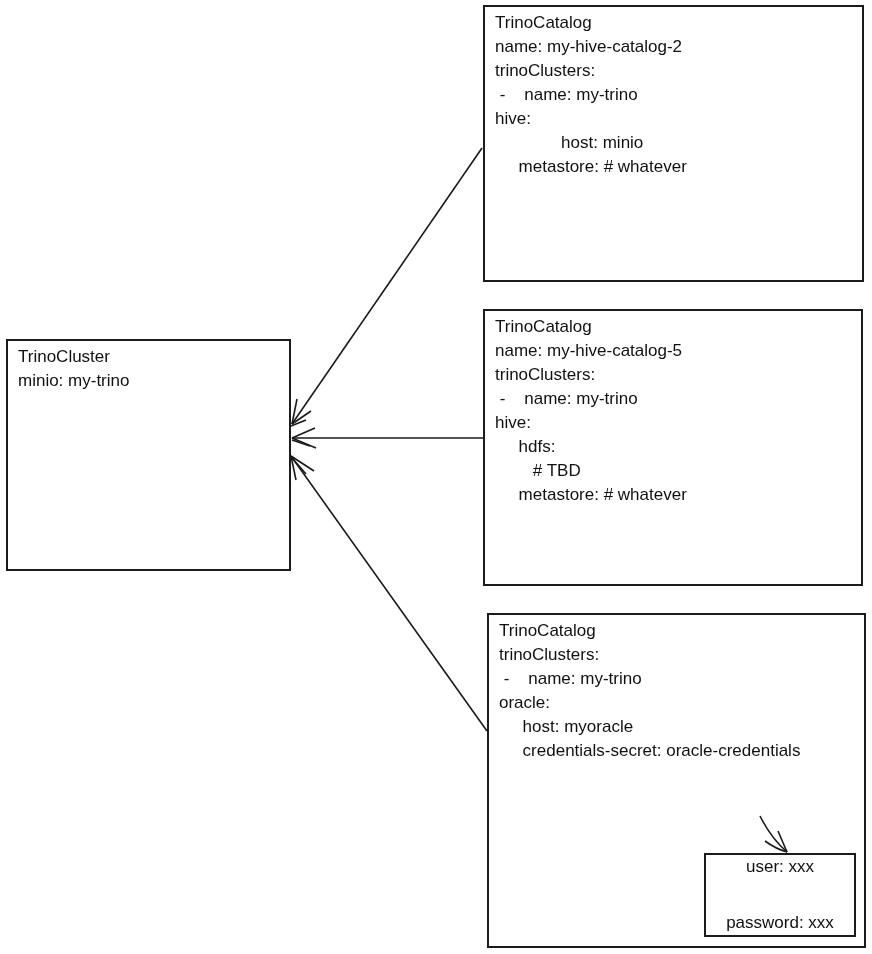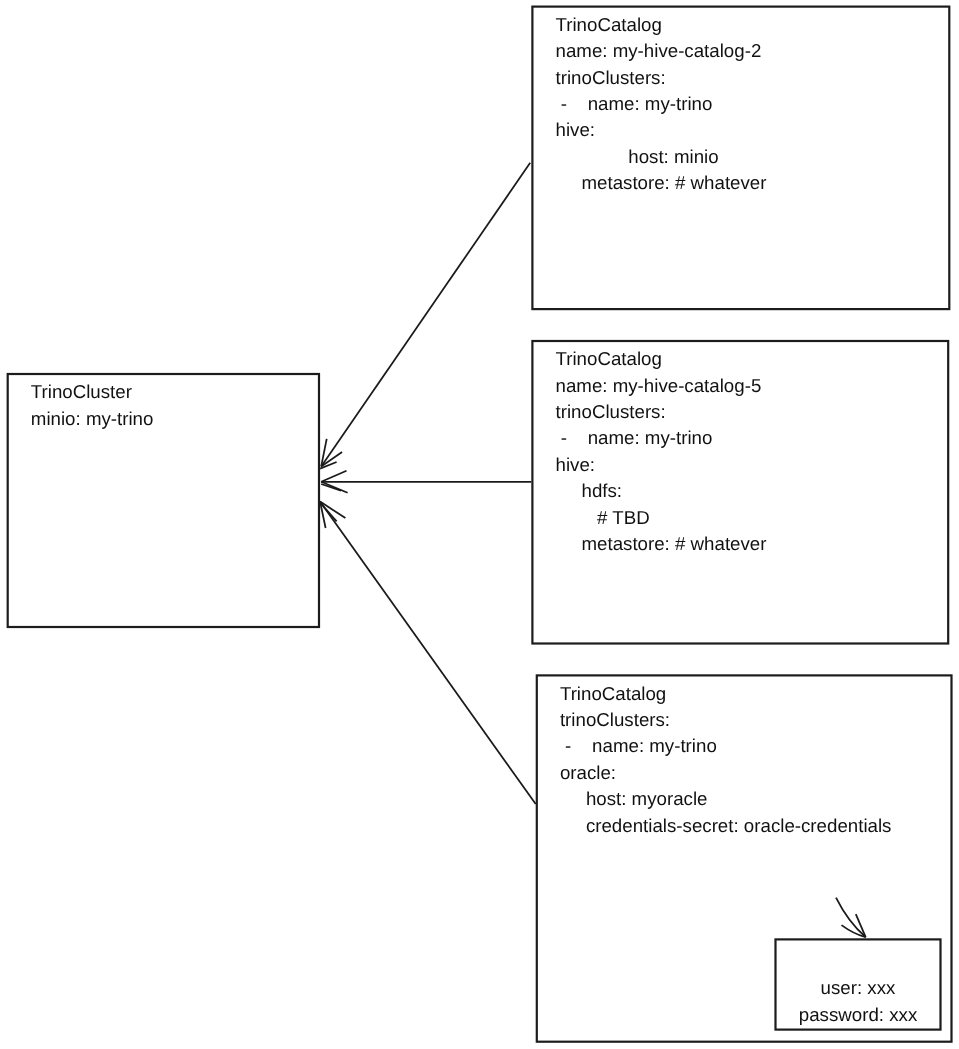--- a/index.html
+++ b/index.html
@@ -23,39 +23,39 @@
     width: 872px;
     height: 954px;
     pointer-events: none;
     z-index: 3;
   }
   .box {
     position: absolute;
     box-sizing: border-box;
     border: 2px solid #1c1c1c;
     background: #ffffff;
-    padding: 4px 20px;
+    padding: 4px 10px;
     z-index: 2;
   }
   .yaml-line {
     white-space: pre;
     font-size: 17px;
     line-height: 24px;
     color: #111111;
   }
   #cluster-box  { left: 6px;   top: 339px; width: 285px; height: 232px; }
   #catalog1-box { left: 483px; top: 5px;   width: 381px; height: 277px; }
   #catalog2-box { left: 483px; top: 309px; width: 380px; height: 277px; }
   #catalog3-box { left: 487px; top: 613px; width: 379px; height: 335px; }
   #secret-box {
     left: 215px; top: 238px; width: 152px; height: 84px;
     display: flex;
     flex-direction: column;
     align-items: center;
-    justify-content: flex-end;
+    justify-content: space-between;
     text-align: center;
     padding: 0;
   }
   .stroke {
     stroke: #1a1a1a;
     stroke-width: 1.6;
     fill: none;
   }
 </style>
 </head>

